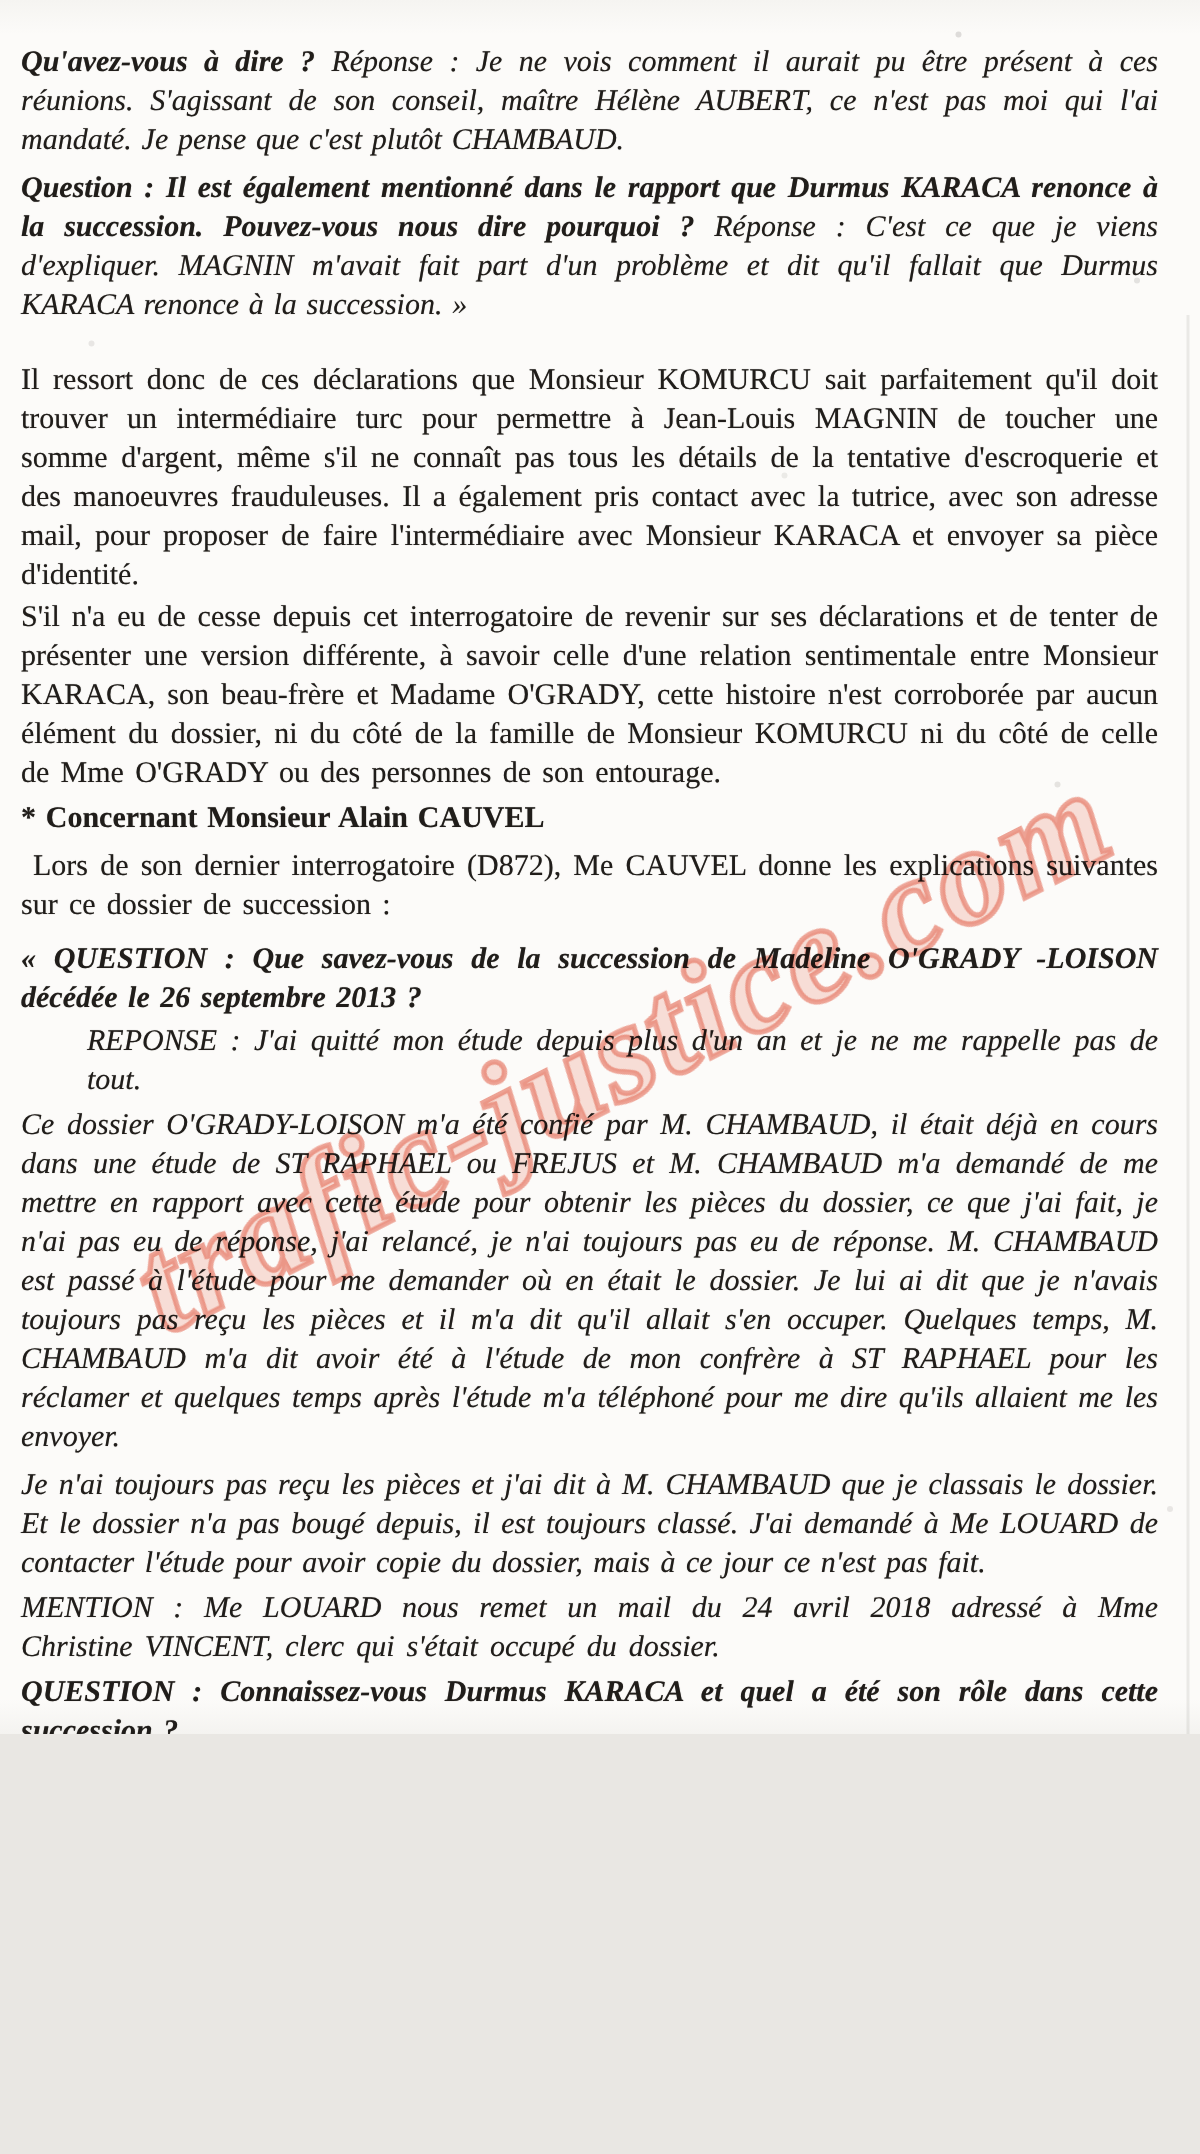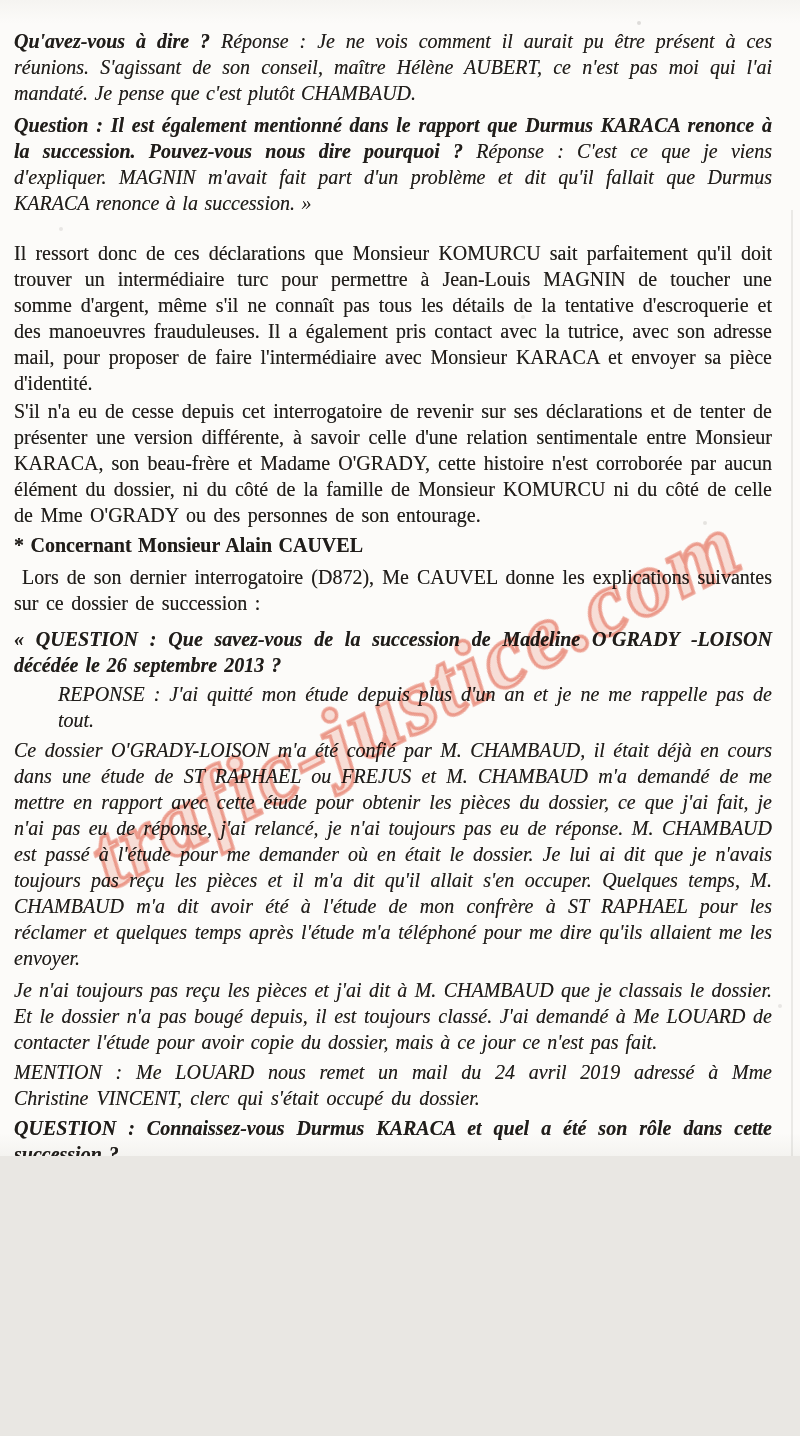--- a/index.html
+++ b/index.html
@@ -89,21 +89,21 @@
     <p class="p7 rm">Lors de son dernier interrogatoire (D872), Me CAUVEL donne les explications suivantes sur ce dossier de succession :</p>
 
     <p class="q2 bi">« QUESTION : Que savez-vous de la succession de Madeline O'GRADY -LOISON décédée le 26 septembre 2013 ?</p>
 
     <p class="r1 it">REPONSE : J'ai quitté mon étude depuis plus d'un an et je ne me rappelle pas de tout.</p>
 
     <p class="r2 it">Ce dossier O'GRADY-LOISON m'a été confié par M. CHAMBAUD, il était déjà en cours dans une étude de ST RAPHAEL ou FREJUS et M. CHAMBAUD m'a demandé de me mettre en rapport avec cette étude pour obtenir les pièces du dossier, ce que j'ai fait, je n'ai pas eu de réponse, j'ai relancé, je n'ai toujours pas eu de réponse. M. CHAMBAUD est passé à l'étude pour me demander où en était le dossier. Je lui ai dit que je n'avais toujours pas reçu les pièces et il m'a dit qu'il allait s'en occuper. Quelques temps, M. CHAMBAUD m'a dit avoir été à l'étude de mon confrère à ST RAPHAEL pour les réclamer et quelques temps après l'étude m'a téléphoné pour me dire qu'ils allaient me les envoyer.</p>
 
     <p class="r3 it">Je n'ai toujours pas reçu les pièces et j'ai dit à M. CHAMBAUD que je classais le dossier. Et le dossier n'a pas bougé depuis, il est toujours classé. J'ai demandé à Me LOUARD de contacter l'étude pour avoir copie du dossier, mais à ce jour ce n'est pas fait.</p>
 
-    <p class="r4 it">MENTION : Me LOUARD nous remet un mail du 24 avril 2019 adressé à Mme Christine VINCENT, clerc qui s'était occupé du dossier.</p>
+    <p class="r4 it">MENTION : Me LOUARD nous remet un mail du 24 avril 2018 adressé à Mme Christine VINCENT, clerc qui s'était occupé du dossier.</p>
 
     <p class="q3 bi">QUESTION : Connaissez-vous Durmus KARACA et quel a été son rôle dans cette succession ?</p>
 
   </div>
 
   <div class="watermark">trafic-justice.com</div>
 
   <div class="scan-edge"></div>
 
   <div class="footer">Page 42 / 95</div>

